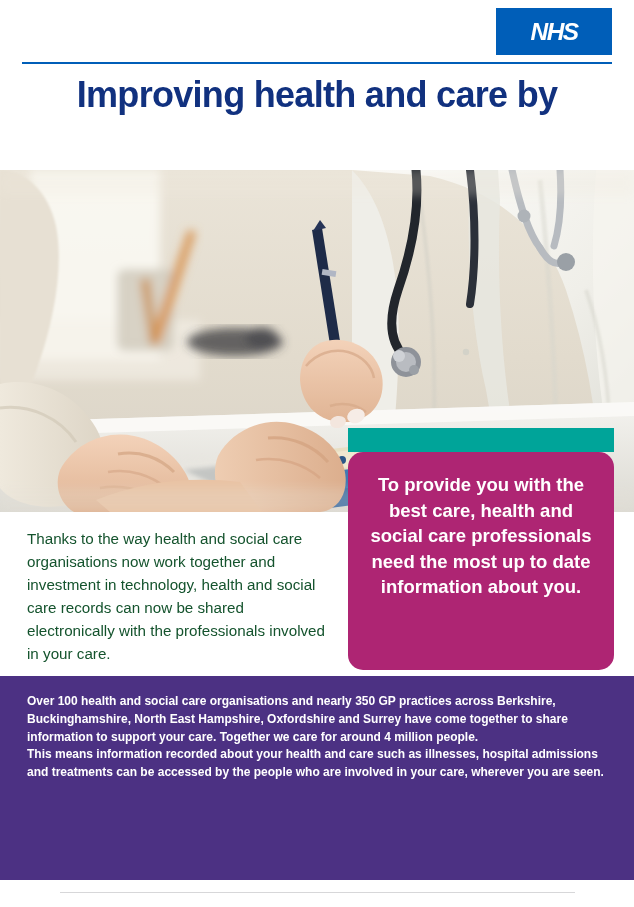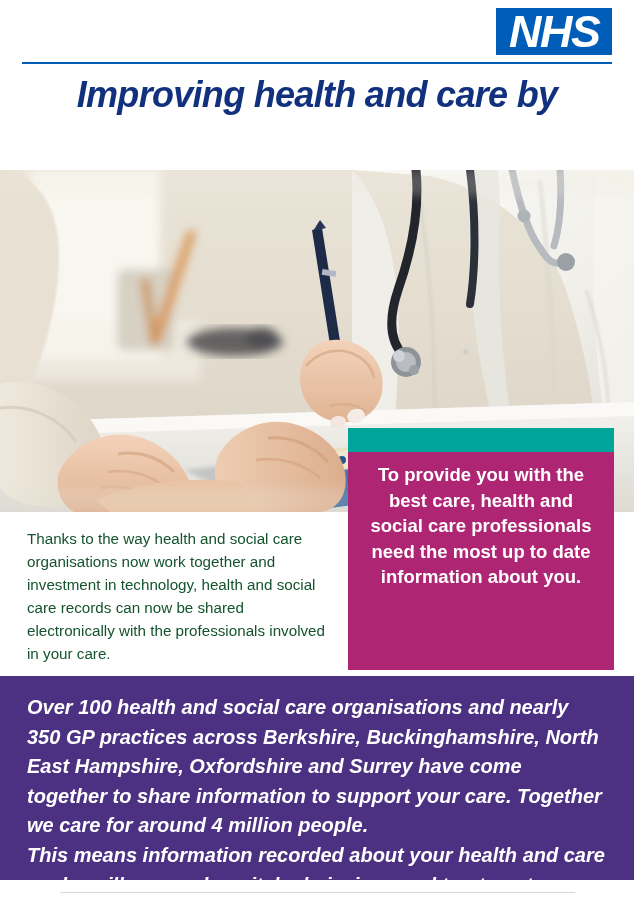--- a/index.html
+++ b/index.html
@@ -26,38 +26,37 @@
     position: absolute; right: 22px; top: 8px;
     width: 116px; height: 47px;
     background: #005EB8;
     display: flex; align-items: center; justify-content: center;
   }
   .nhs-logo-text {
     color: #ffffff;
     font-family: "Liberation Sans", sans-serif;
     font-weight: 700;
     font-style: italic;
-    font-size: 44px;
+    font-size: 24px;
     letter-spacing: -1.5px;
     line-height: 1;
     transform: scaleX(1.02);
   }
   .header-rule {
     position: absolute; left: 22px; top: 62px;
     width: 590px; height: 2px;
     background: #005EB8;
   }
 
   
   .title-block {
     position: absolute; left: 0; top: 74px;
     width: 634px;
     text-align: center;
     padding: 0 24px;
-    font-style: italic;
   }
   .title-block h1 {
     color: #11317F;
     font-family: "Liberation Sans", sans-serif;
     font-weight: 700;
     font-size: 36px;
     line-height: 1.14;
     letter-spacing: -0.7px;
   }
 
@@ -82,21 +81,22 @@
   }
   .callout-body {
     width: 266px; min-height: 218px;
     background: #AE2573;
     color: #ffffff;
     font-family: "Liberation Sans", sans-serif;
     font-weight: 700;
     font-size: 18.5px;
     line-height: 1.38;
     text-align: center;
-    padding: 10px 14px 22px 14px;
+    padding: 20px 14px 22px 14px;
+    border-radius: 15px;
   }
 
   
   .intro {
     position: absolute; left: 27px; top: 527px;
     width: 305px;
     color: #14532d;
     font-family: "Liberation Sans", sans-serif;
     font-size: 15.2px;
     line-height: 1.52;
@@ -106,23 +106,22 @@
   .purple-band {
     position: absolute; left: 0; top: 676px;
     width: 634px; height: 204px;
     background: #4C3183;
     padding: 17px 27px 0 27px;
   }
   .purple-band p {
     color: #ffffff;
     font-family: "Liberation Sans", sans-serif;
     font-weight: 700;
-    font-size: 20px;
+    font-size: 12px;
     line-height: 1.48;
-    font-style: italic;
   }
   .purple-band p + p { }
 
   
   .footer-divider {
     position: absolute; left: 60px; top: 892px;
     width: 515px; height: 1px;
     background: #d7d7d9;
   }
 </style>

